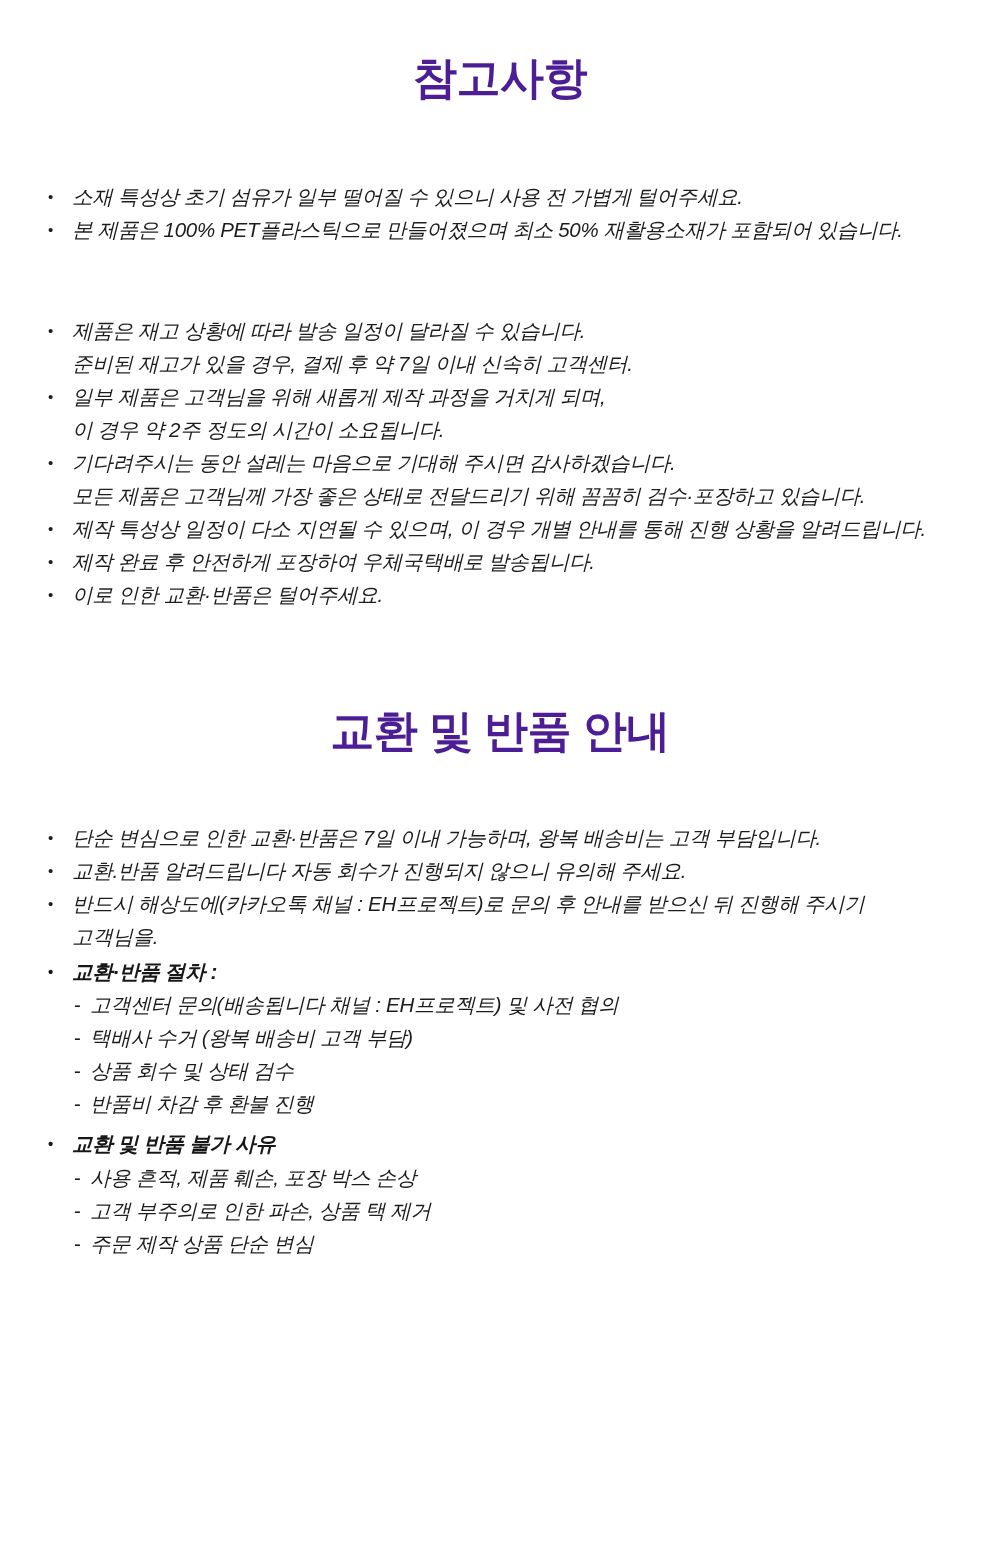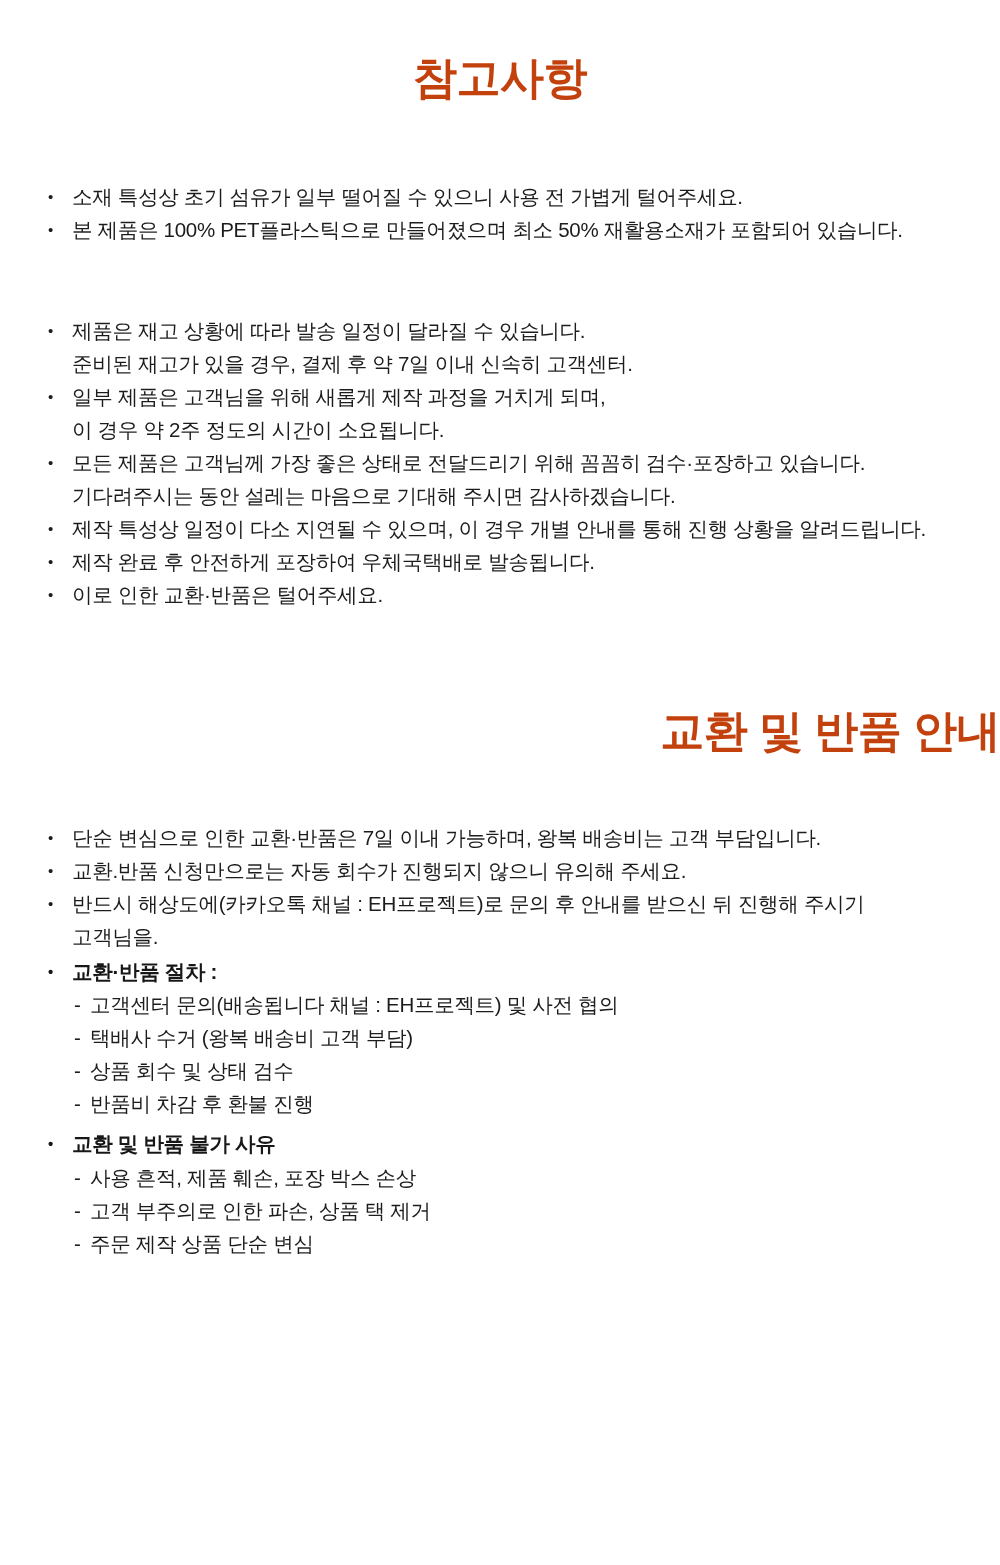--- a/index.html
+++ b/index.html
@@ -15,25 +15,25 @@
     background: #ffffff;
     color: #1c1c1c;
     font-family: "Liberation Sans", "DejaVu Sans", sans-serif;
   }
   .section-title {
     margin: 0;
     font-size: 44px;
     line-height: 44px;
     font-weight: 700;
     text-align: center;
-    color: #c2410c;
+    color: #4c1d95;
     letter-spacing: -0.5px;
   }
   .t2 { margin-top: 102px; }
-  .t3 { margin-top: 98px; text-align: right; }
+  .t3 { margin-top: 98px; }
 
   .list {
     list-style: none;
     margin: 0;
     padding: 0 20px 0 48px;
     font-size: 20.5px;
     line-height: 33px;
     letter-spacing: -0.3px;
   }
   .s1 .list { margin-top: 80px; }
@@ -47,21 +47,21 @@
     font-size: 15px;
     line-height: 33px;
   }
   .dash-item { padding-left: 26px; }
   .dash-item > .marker {
     flex: 0 0 16px;
     font-size: 20.5px;
     line-height: 33px;
   }
   .txt { flex: 1 1 auto; }
-  .ln { display: block; }
+  .ln { display: block; font-style: italic; }
 
   .bold-item .txt, .bold-item .marker { font-weight: 700; color: #171717; }
 
   .gap-sm { margin-top: 2px; }
   .gap-md { margin-top: 7px; }
   .gap-xs { margin-top: 1px; }
 </style>
 </head>
 <body>
 
@@ -97,22 +97,22 @@
       <li class="bullet-item">
         <span class="marker">•</span>
         <span class="txt">
           <span class="ln">일부 제품은 고객님을 위해 새롭게 제작 과정을 거치게 되며,</span>
           <span class="ln">이 경우 약 2주 정도의 시간이 소요됩니다.</span>
         </span>
       </li>
       <li class="bullet-item">
         <span class="marker">•</span>
         <span class="txt">
+          <span class="ln">기다려주시는 동안 설레는 마음으로 기대해 주시면 감사하겠습니다.</span>
           <span class="ln">모든 제품은 고객님께 가장 좋은 상태로 전달드리기 위해 꼼꼼히 검수·포장하고 있습니다.</span>
-          <span class="ln">기다려주시는 동안 설레는 마음으로 기대해 주시면 감사하겠습니다.</span>
         </span>
       </li>
       <li class="bullet-item">
         <span class="marker">•</span>
         <span class="txt">
             <span class="ln">제작 특성상 일정이 다소 지연될 수 있으며, 이 경우 개별 안내를 통해 진행 상황을 알려드립니다.</span>
           </span>
       </li>
       <li class="bullet-item">
         <span class="marker">•</span>
@@ -134,21 +134,21 @@
     <ul class="list">
       <li class="bullet-item">
         <span class="marker">•</span>
         <span class="txt">
             <span class="ln">단순 변심으로 인한 교환·반품은 7일 이내 가능하며, 왕복 배송비는 고객 부담입니다.</span>
           </span>
       </li>
       <li class="bullet-item">
         <span class="marker">•</span>
         <span class="txt">
-            <span class="ln">교환.반품 신청만으로는 자동 회수가 진행되지 않으니 유의해 주세요.</span>
+            <span class="ln">교환.반품 알려드립니다 자동 회수가 진행되지 않으니 유의해 주세요.</span>
           </span>
       </li>
       <li class="bullet-item">
         <span class="marker">•</span>
         <span class="txt">
           <span class="ln">반드시 해상도에(카카오톡 채널 : EH프로젝트)로 문의 후 안내를 받으신 뒤 진행해 주시기</span>
           <span class="ln">고객님을.</span>
         </span>
       </li>
       <li class="bullet-item bold-item gap-sm">

